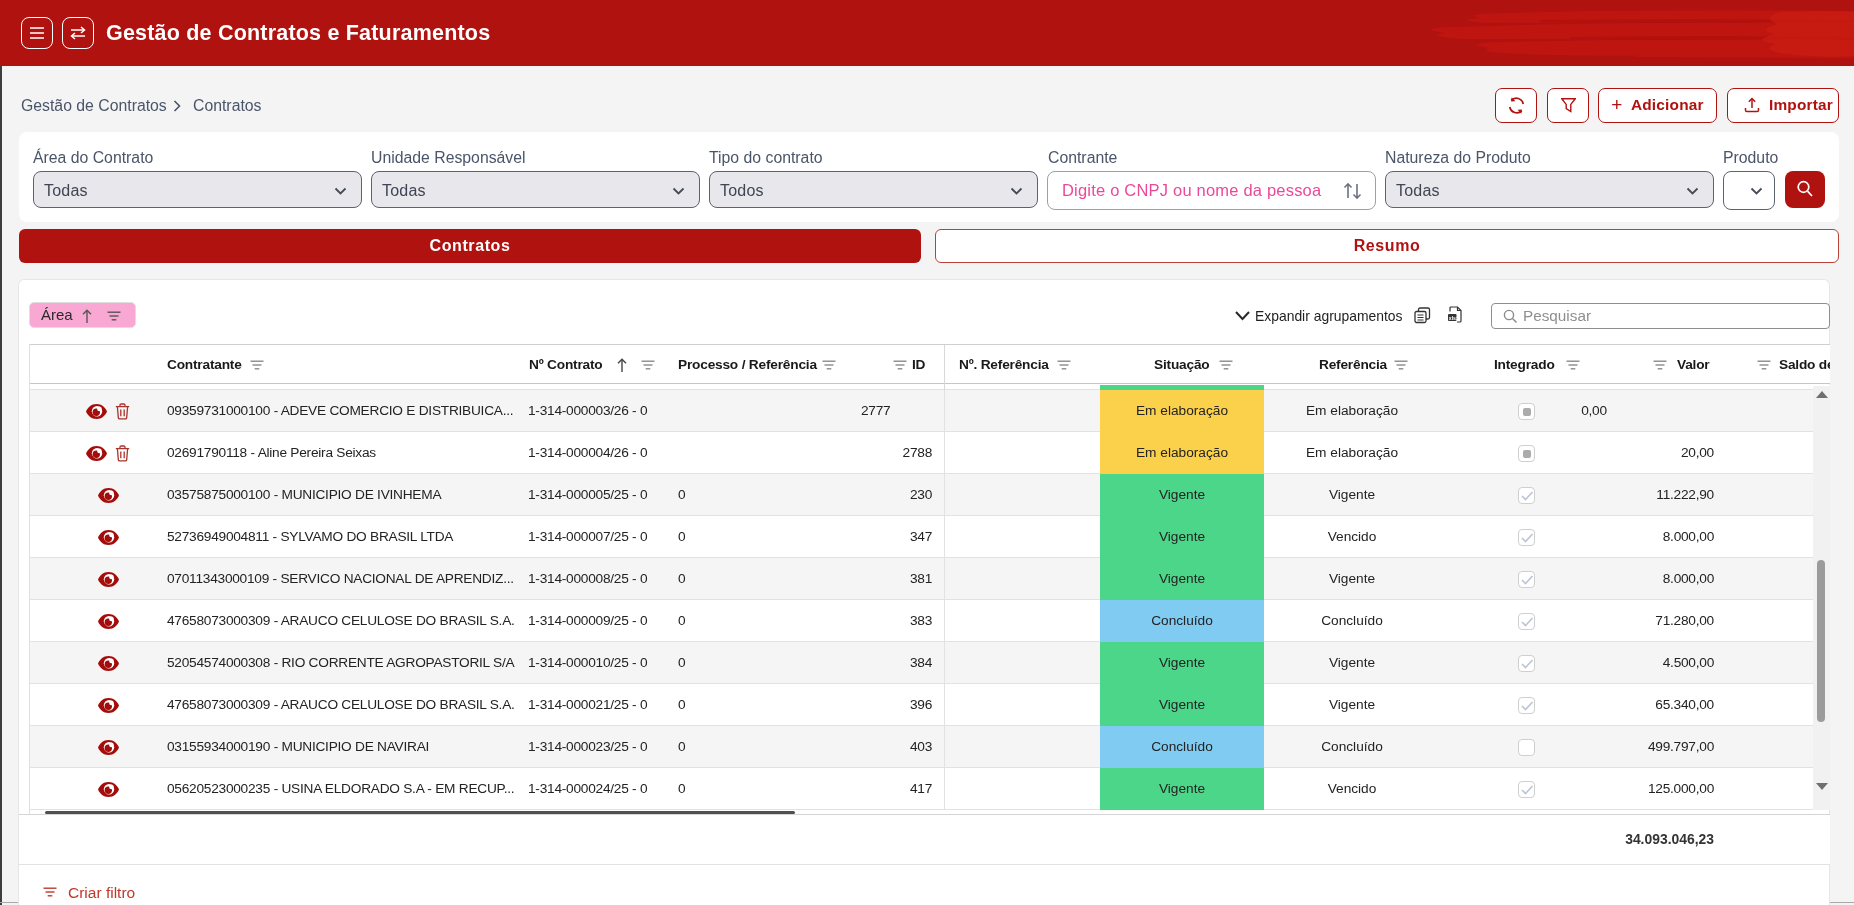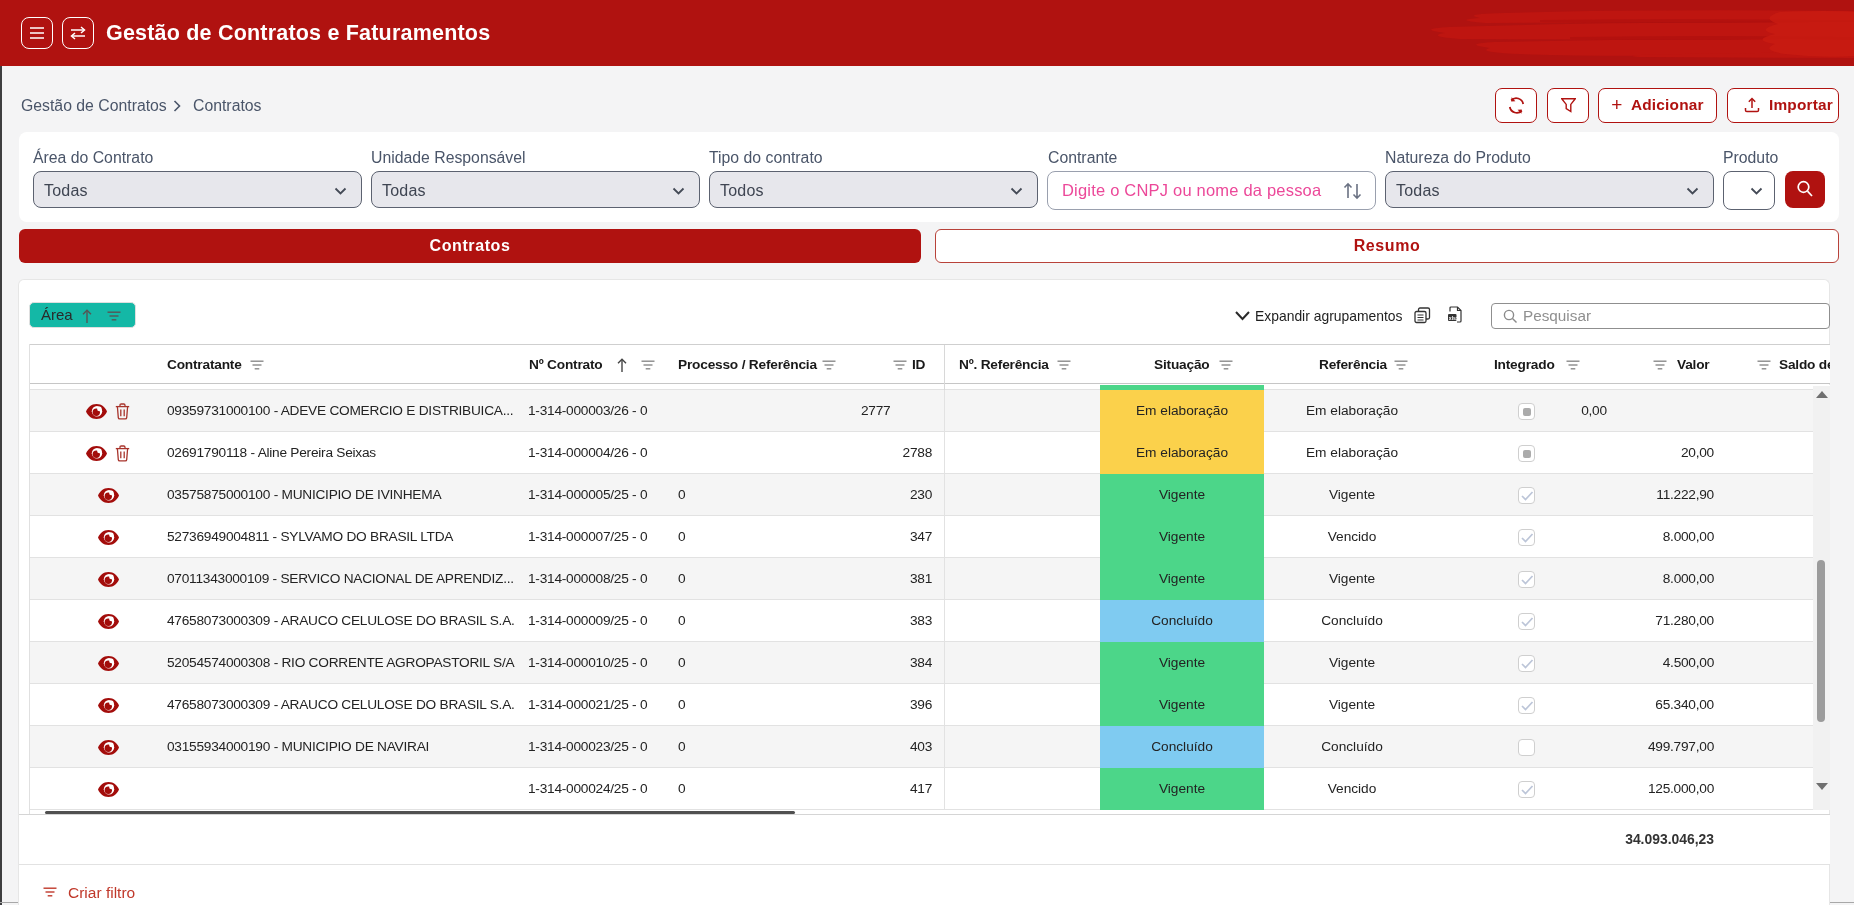--- a/index.html
+++ b/index.html
@@ -123,21 +123,21 @@
 <svg class="abs" style="left:11px;top:9px" width="18" height="19" viewBox="0 0 18 19">
       <g stroke="#fff" stroke-width="1.7" fill="none">
         <circle cx="7.5" cy="7" r="5.3"></circle>
         <path d="M11.5 11.2 L16 16"></path>
       </g>
     </svg>
   </div>
 <div class="abs" style="left:19px;top:229px;width:902px;height:34px;background:#B01210;border-radius:6px;color:#fff;font-weight:bold;font-size:16px;text-align:center;line-height:34px;letter-spacing:0.6px">Contratos</div>
 <div class="abs" style="left:935px;top:229px;width:904px;height:34px;background:#fff;border:1px solid #B8423A;border-radius:6px;color:#B01210;font-weight:bold;font-size:16px;text-align:center;line-height:32px;letter-spacing:0.6px">Resumo</div>
 <div class="abs" style="left:18px;top:279px;width:1812px;height:626px;background:#fff;border:1px solid #E6E6E6;border-radius:6px 6px 0 0;border-bottom:none"></div>
-<div class="abs" style="left:29px;top:302px;width:107px;height:26px;background:#14b8a6;border:1px solid #DFDFDF;border-radius:5px">
+<div class="abs" style="left:29px;top:302px;width:107px;height:26px;background:#f9a8d4;border:1px solid #DFDFDF;border-radius:5px">
 <div class="abs" style="left:11px;top:0;line-height:24px;font-size:15px;color:#2A2A2A">Área</div>
 <svg class="abs" style="left:52px;top:5.5px" width="10" height="15" viewBox="0 0 10 15">
       <g stroke="#555" stroke-width="1.4" fill="none">
         <path d="M5 14 V1.5"></path>
         <path d="M1 5.2 L5 1.2 L9 5.2"></path>
       </g>
     </svg>
 <svg class="abs" style="left:77px;top:8px" width="14" height="10" viewBox="0 0 14 10">
       <g stroke="#555" stroke-width="1.4">
         <path d="M0.5 1.2 H13.5"></path>
@@ -477,20 +477,21 @@
 <div class="bcell" style="left:1591px;width:94px;text-align:right">499.797,00</div>
 <div class="abs" style="left:915px;top:0;width:1px;height:42px;background:#E2E2E2"></div>
 </div>
 <div class="abs" style="left:29px;top:768px;width:1801px;height:42px;background:#FFFFFF;border-bottom:1px solid #E2E2E2">
 <svg class="abs" style="left:68.5px;top:13.5px" width="21" height="15" viewBox="0 0 21 15">
       <path d="M10.5 0 C5.2 0 1.6 3.6 0 7.5 C1.6 11.4 5.2 15 10.5 15 C15.8 15 19.4 11.4 21 7.5 C19.4 3.6 15.8 0 10.5 0 Z" fill="#A30D0B"></path>
       <circle cx="11" cy="7.3" r="5.2" fill="#fff"></circle>
       <circle cx="10.3" cy="8.2" r="3.7" fill="#A30D0B"></circle>
       <circle cx="13.4" cy="4.9" r="2.3" fill="#fff"></circle>
     </svg>
+<div class="bcell" style="left:138px;width:348px;overflow:hidden">05620523000235 - USINA ELDORADO S.A - EM RECUP...</div>
 <div class="bcell" style="left:499px">1-314-000024/25 - 0</div>
 <div class="bcell" style="left:649px">0</div>
 <div class="bcell" style="left:809px;width:94px;text-align:right">417</div>
 <div class="abs" style="left:1071px;top:0;width:164px;height:42px;background:#4CD689;z-index:2">
       <div class="bcell" style="left:0;width:164px;text-align:center;letter-spacing:0">Vigente</div>
     </div>
 <div class="bcell" style="left:1235px;width:176px;text-align:center;letter-spacing:0">Vencido</div>
 <div class="abs" style="left:1488.5px;top:12.5px;width:17px;height:17px;background:#fff;border:1px solid #CFCFCF;border-radius:4px">
       <svg class="abs" style="left:1px;top:2px" width="14" height="12" viewBox="0 0 14 12">
         <path d="M2 6 L5.5 9.5 L12.5 2" fill="none" stroke="#BCC5D8" stroke-width="1.7"></path>

